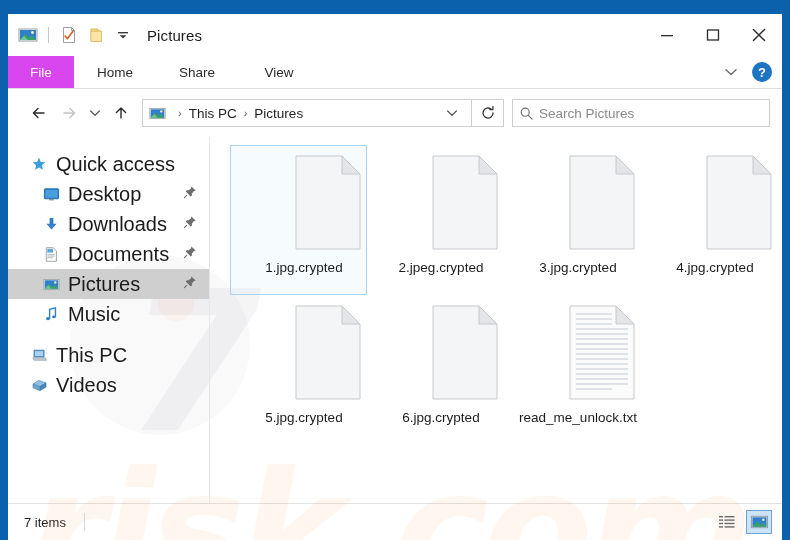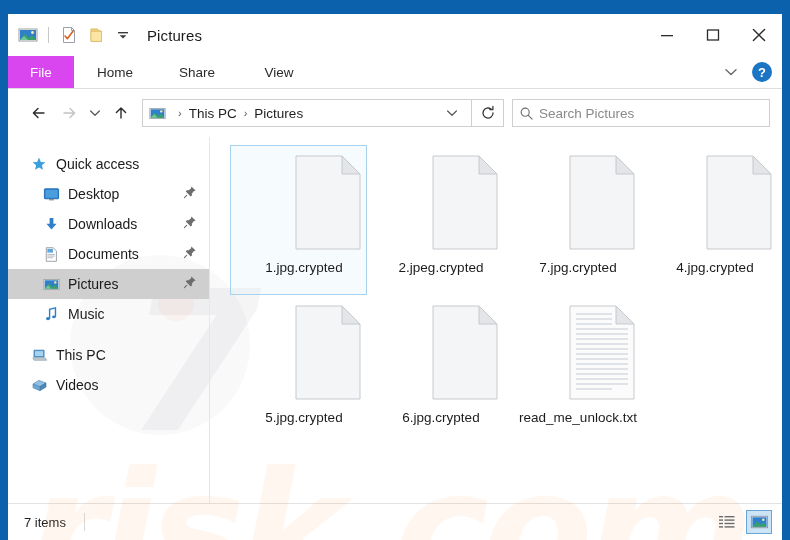--- a/index.html
+++ b/index.html
@@ -183,21 +183,21 @@
     height: 30px;
     display: flex;
     align-items: center;
     padding-left: 22px;
     box-sizing: border-box;
     position: relative;
   }
   .navitem.indent { padding-left: 34px; }
   .navitem.selected { background: #cfcfcf; }
   .nav-ico { width: 18px; height: 18px; flex: none; margin-right: 8px; display:flex; align-items:center; justify-content:center;}
-  .nav-label { font-size: 14px; color: #1b1b1b; }
+  .nav-label { font-size: 20px; color: #1b1b1b; }
   .pin {
     position: absolute;
     right: 12px; top: 50%;
     transform: translateY(-50%);
   }
   .nav-gap { height: 11px; }
 
   .content {
     flex: 1;
     position: relative;
@@ -598,21 +598,21 @@
             <div class="file-label">2.jpeg.crypted</div>
           </div>
 
           <div class="fileitem">
             <div class="file-ico">
               <svg width="76" height="97" viewBox="0 0 76 97">
                 <path d="M6 2 H52 L70 20 V95 H6 Z" fill="#f4f5f7" stroke="#c6c9cc" stroke-width="1"></path>
                 <path d="M52 2 V20 H70 Z" fill="#e3e5e8" stroke="#c6c9cc" stroke-width="1"></path>
               </svg>
             </div>
-            <div class="file-label">7.jpg.crypted</div>
+            <div class="file-label">3.jpg.crypted</div>
           </div>
 
           <div class="fileitem">
             <div class="file-ico">
               <svg width="76" height="97" viewBox="0 0 76 97">
                 <path d="M6 2 H52 L70 20 V95 H6 Z" fill="#f4f5f7" stroke="#c6c9cc" stroke-width="1"></path>
                 <path d="M52 2 V20 H70 Z" fill="#e3e5e8" stroke="#c6c9cc" stroke-width="1"></path>
               </svg>
             </div>
             <div class="file-label">4.jpg.crypted</div>

